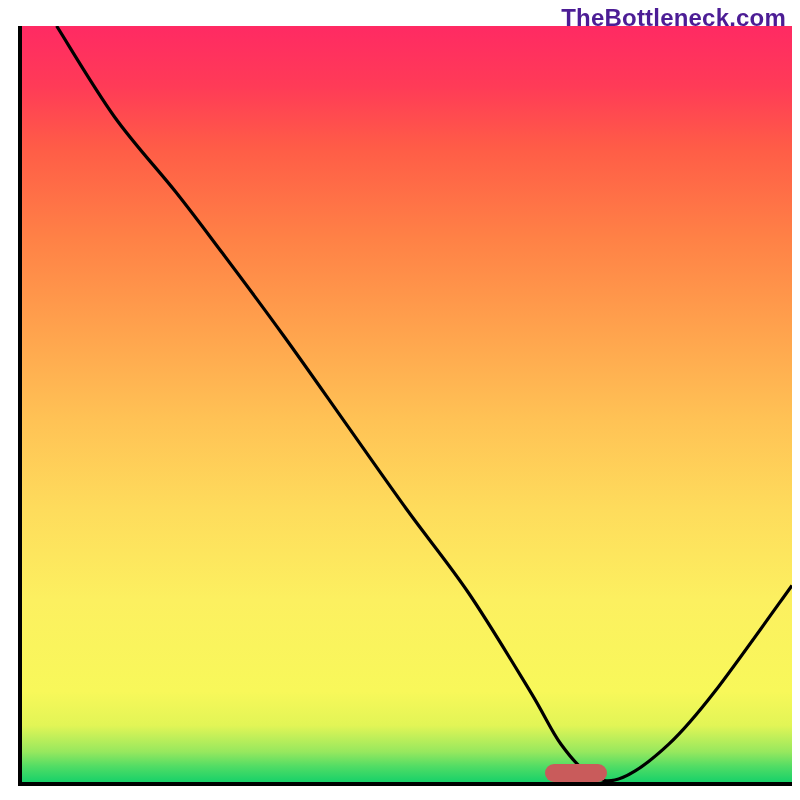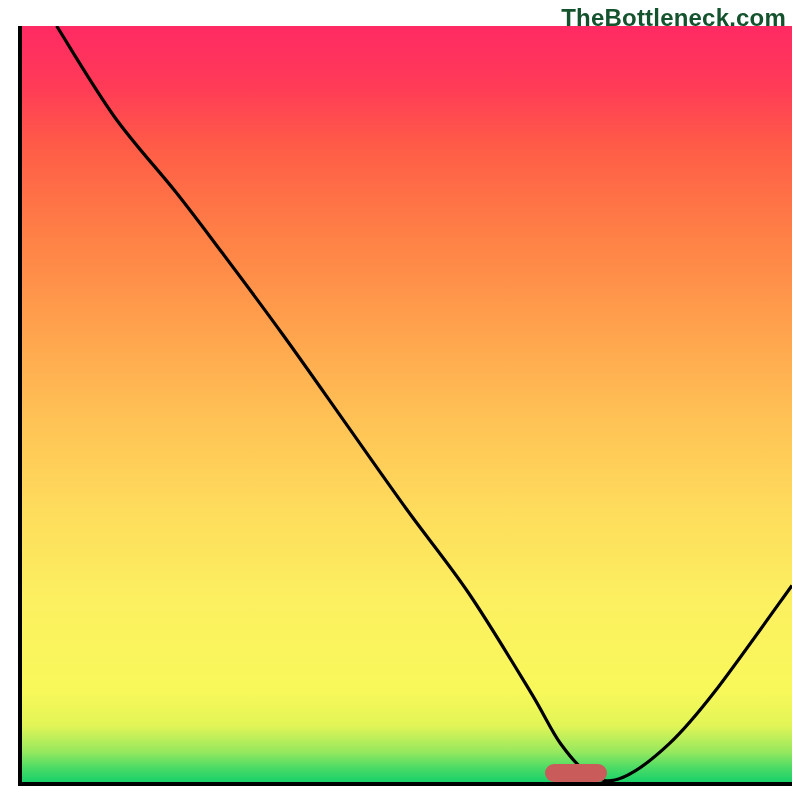--- a/index.html
+++ b/index.html
@@ -14,21 +14,21 @@
     position: relative;
     width: 800px;
     height: 800px;
   }
   .watermark {
     position: absolute;
     top: 4px;
     right: 14px;
     font-size: 24px;
     font-weight: 600;
-    color: #14532d;
+    color: #4c1d95;
     letter-spacing: 0.2px;
   }
   .plot-area {
     position: absolute;
     left: 18px;
     top: 26px;
     width: 770px;
     height: 756px;
     border-left: 4px solid #000;
     border-bottom: 4px solid #000;

